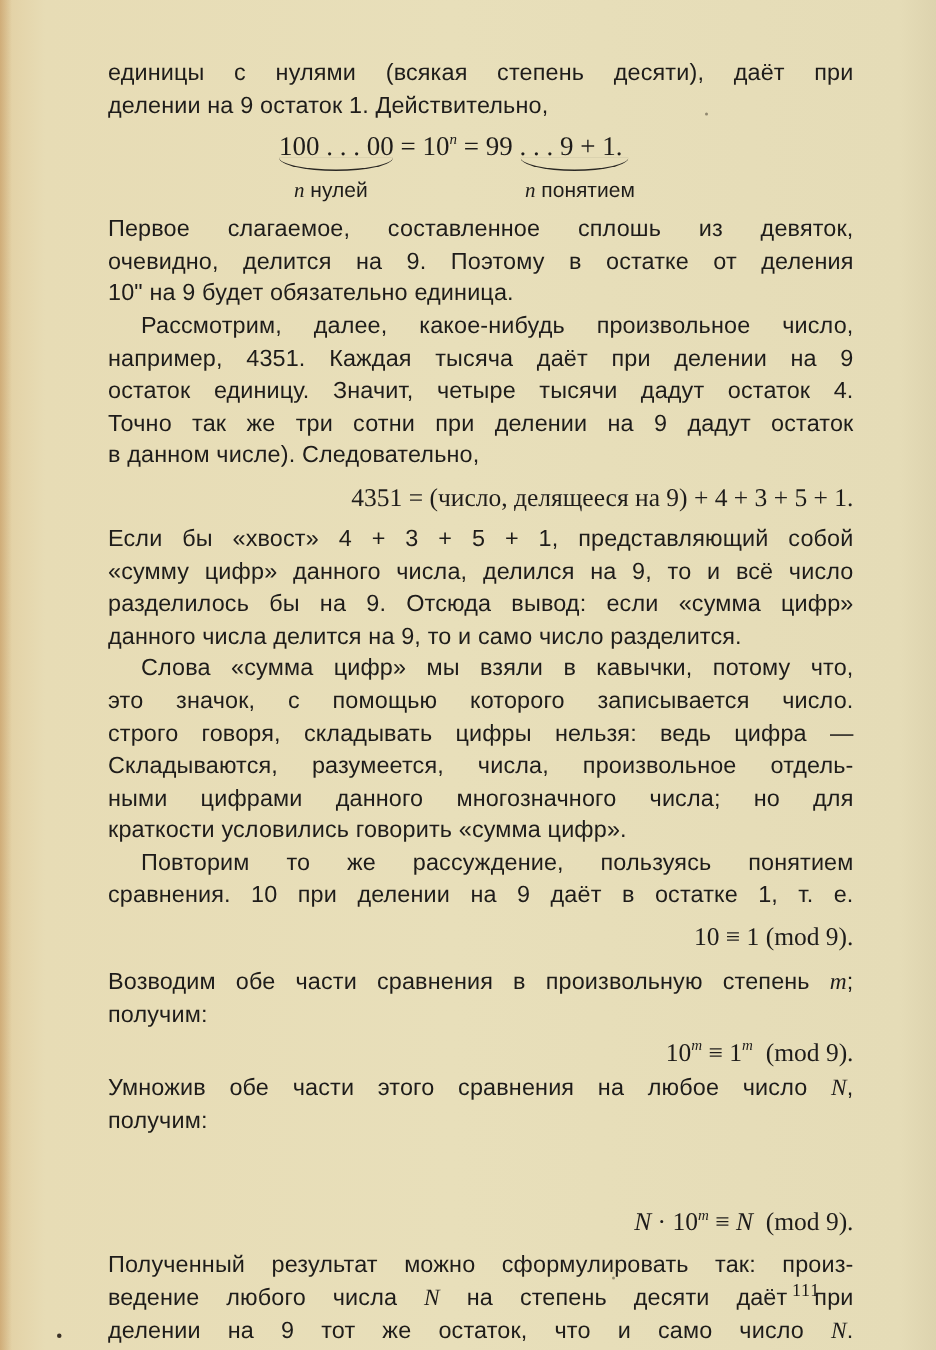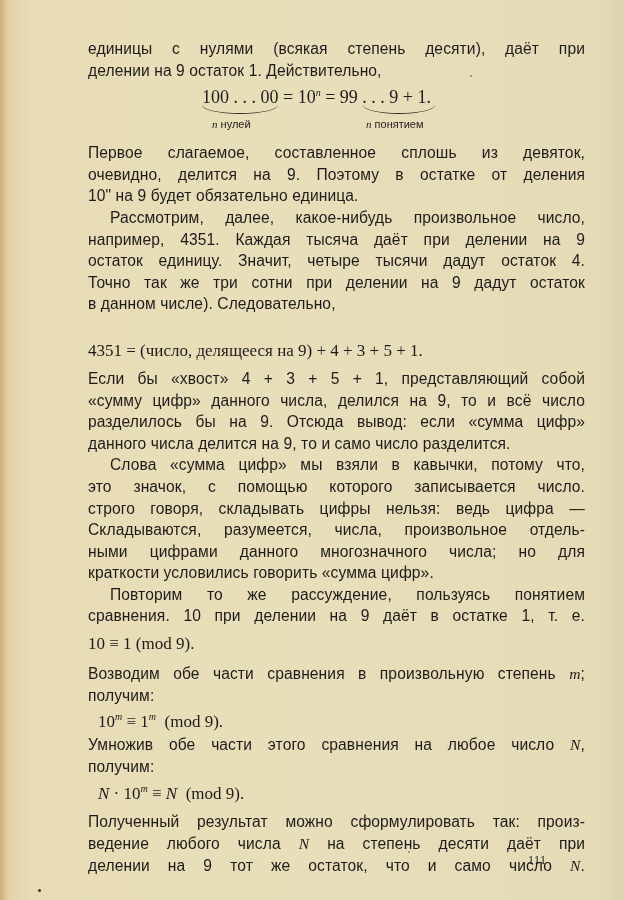--- a/index.html
+++ b/index.html
@@ -11,21 +11,21 @@
       height: 900px;
       overflow: hidden;
       background: #e6ddb8;
       background: linear-gradient(90deg, #e2cfa2 0px, #e7dcb5 30px, #e8dfba 300px, #e5dcb7 600px, #ddd3ae 624px);
       position: relative;
       font-family: "Liberation Serif", "DejaVu Serif", serif;
       color: #1e1c1a;
     }
     .page {
       position: absolute;
-      left: 88px;
+      left: 72px;
       top: 38px;
       width: 497px;
     }
     .line {
       font-size: 16.6px;
       line-height: 21.6px;
       height: 21.6px;
       white-space: nowrap;
       text-align: justify;
       text-align-last: justify;
@@ -35,21 +35,21 @@
     }
     .line.last {
       text-align-last: left;
     }
     .line.indent {
       padding-left: 22px;
     }
     .formula {
       font-family: "Liberation Serif", "DejaVu Serif", serif;
       font-size: 17px;
-      text-align: left;
+      text-align: right;
       white-space: nowrap;
     }
     .formula sup {
       font-size: 10px;
       vertical-align: 7px;
       font-style: italic;
     }
     .it {
       font-style: italic;
       font-family: "Liberation Serif", "DejaVu Serif", serif;
@@ -65,21 +65,21 @@
       font-size: 18px;
     }
     .brace {
       position: absolute;
       height: 8px;
       border-bottom: 1.4px solid #2a2824;
       border-radius: 0 0 50% 50% / 0 0 100% 100%;
     }
     .brace-label {
       position: absolute;
-      font-size: 11px;
+      font-size: 14px;
       font-family: "Liberation Sans", "DejaVu Sans", sans-serif;
     }
     .brace-label .n {
       font-style: italic;
       font-family: "Liberation Serif", serif;
     }
     .page-number {
       position: absolute;
       left: 528px;
       top: 853px;
@@ -133,21 +133,21 @@
   <div class="line">Первое слагаемое, составленное сплошь из девяток,</div>
   <div class="line">очевидно, делится на 9. Поэтому в остатке от деления</div>
   <div class="line last">10" на 9 будет обязательно единица.</div>
 
   <div class="line indent">Рассмотрим, далее, какое-нибудь произвольное число,</div>
   <div class="line">например, 4351. Каждая тысяча даёт при делении на 9</div>
   <div class="line">остаток единицу. Значит, четыре тысячи дадут остаток 4.</div>
   <div class="line">Точно так же три сотни при делении на 9 дадут остаток</div>
   <div class="line last">в данном числе). Следовательно,</div>
 
-  <div class="formula" style="height:34px; line-height:34px;margin-top:19px;">4351 = (число, делящееся на 9) + 4 + 3 + 5 + 1.</div>
+  <div class="formula" style="height:34px; line-height:34px;">4351 = (число, делящееся на 9) + 4 + 3 + 5 + 1.</div>
 
   <div class="line">Если бы «хвост» 4 + 3 + 5 + 1, представляющий собой</div>
   <div class="line">«сумму цифр» данного числа, делился на 9, то и всё число</div>
   <div class="line">разделилось бы на 9. Отсюда вывод: если «сумма цифр»</div>
   <div class="line last">данного числа делится на 9, то и само число разделится.</div>
 
   <div class="line indent">Слова «сумма цифр» мы взяли в кавычки, потому что,</div>
   <div class="line">это значок, с помощью которого записывается число.</div>
   <div class="line">строго говоря, складывать цифры нельзя: ведь цифра —</div>
   <div class="line">Складываются, разумеется, числа, произвольное отдель-</div>
@@ -162,21 +162,21 @@
   <div class="line"><span>Возводим обе части сравнения в произвольную степень </span><span class="it">m</span><span>;</span></div>
   <div class="line last">получим:</div>
 
   <div class="formula" style="height:28px; line-height:22px; padding-left:10px;">
     <span>10</span><sup>m</sup><span> ≡ 1</span><sup>m</sup><span style="white-space:pre;">  (mod 9).</span>
   </div>
 
   <div class="line"><span>Умножив обе части этого сравнения на любое число </span><span class="it">N</span><span>,</span></div>
   <div class="line last">получим:</div>
 
-  <div class="formula" style="height:34px; line-height:24px; padding-left:10px;">
+  <div class="formula" style="height:34px; line-height:24px; padding-left:10px;margin-top:41px;">
     <span class="it">N</span><span> · 10</span><sup>m</sup><span> ≡ </span><span class="it">N</span><span style="white-space:pre;">  (mod 9).</span>
   </div>
 
   <div class="line">Полученный результат можно сформулировать так: произ-</div>
   <div class="line"><span>ведение любого числа </span><span class="it">N</span><span> на степень десяти даёт при</span></div>
   <div class="line"><span>делении на 9 тот же остаток, что и само число </span><span class="it">N</span><span>.</span></div>
 </div>
 
 <div class="page-number">111</div>
 

